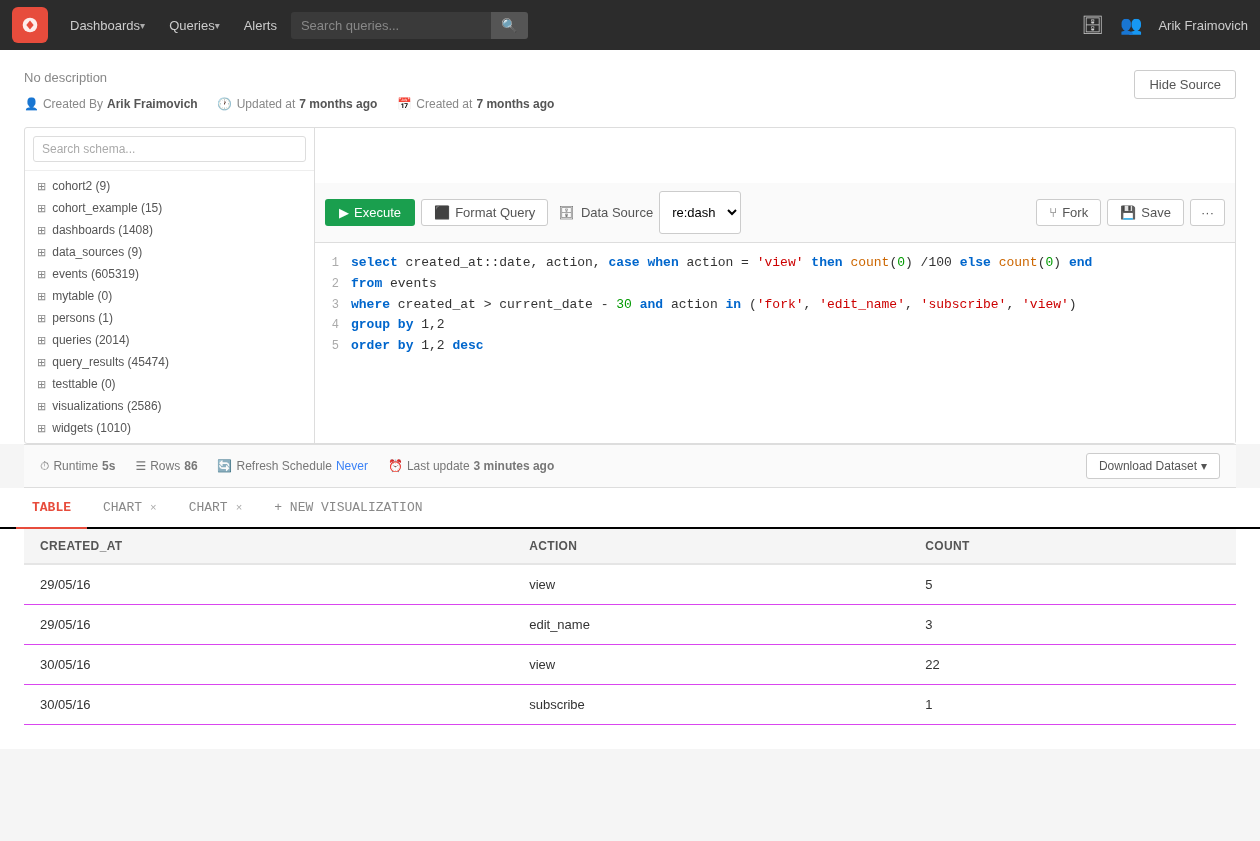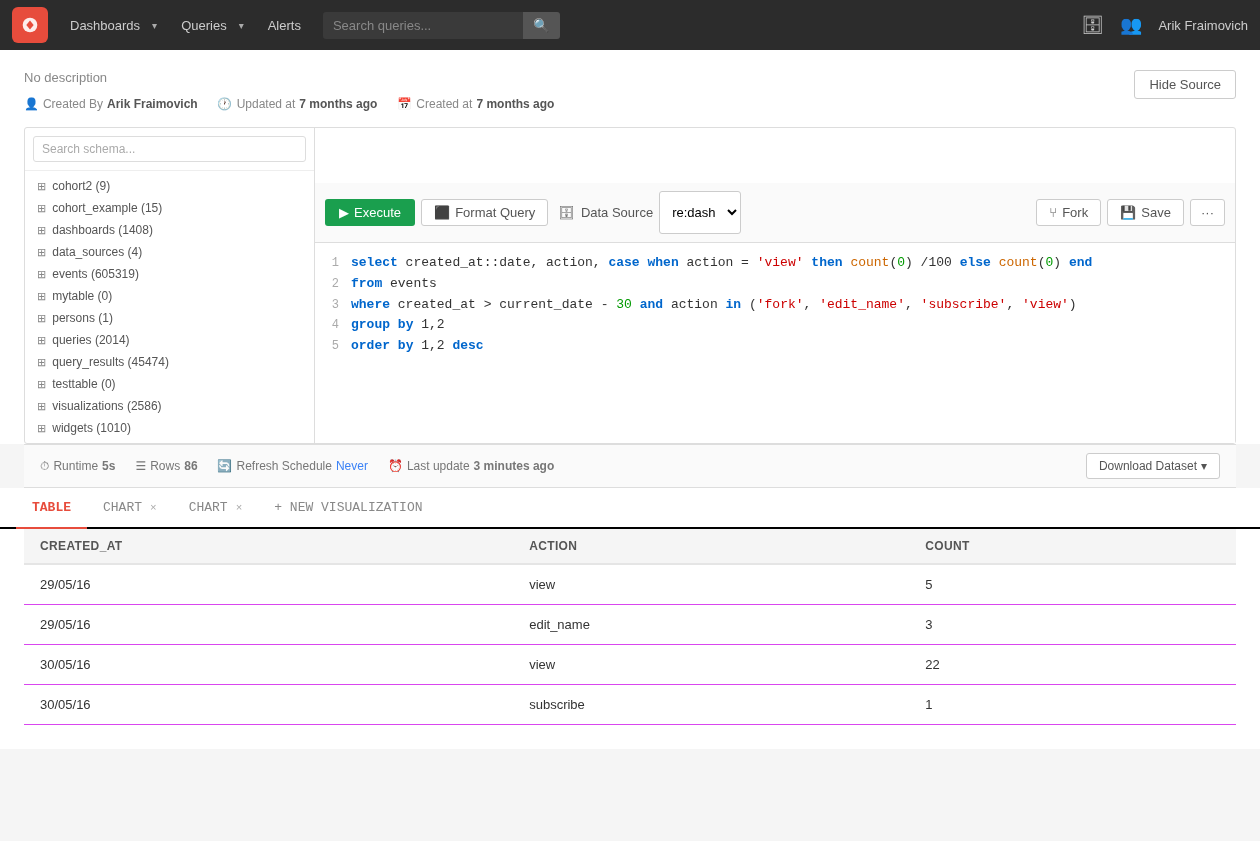--- a/index.html
+++ b/index.html
@@ -21,26 +21,26 @@
       display: flex; align-items: center; justify-content: center;
       margin-right: 8px;
       flex-shrink: 0;
     }
     .topnav-logo svg { width: 22px; height: 22px; }
     .nav-link {
       color: #ccc;
       font-size: 13px;
       padding: 6px 10px;
       cursor: pointer;
-      display: flex; align-items: center; gap: 12px;
+      display: flex; align-items: center; gap: 0;
       border-radius: 3px;
     }
     .nav-chevron { font-size: 10px; color: #aaa; }
     .topnav-search {
-      margin-left: 8px;
+      margin-left: 0;
       display: flex;
       align-items: center;
     }
     .topnav-search input {
       background: #3a3a3a;
       border: none;
       border-radius: 3px 0 0 3px;
       color: #ccc;
       padding: 6px 10px;
       font-size: 13px;
@@ -398,21 +398,21 @@
           <div class="schema-item">
             <span class="schema-icon">⊞</span>
             <span>cohort_example (15)</span>
           </div>
           <div class="schema-item">
             <span class="schema-icon">⊞</span>
             <span>dashboards (1408)</span>
           </div>
           <div class="schema-item">
             <span class="schema-icon">⊞</span>
-            <span>data_sources (4)</span>
+            <span>data_sources (9)</span>
           </div>
           <div class="schema-item">
             <span class="schema-icon">⊞</span>
             <span>events (605319)</span>
           </div>
           <div class="schema-item">
             <span class="schema-icon">⊞</span>
             <span>mytable (0)</span>
           </div>
           <div class="schema-item">

